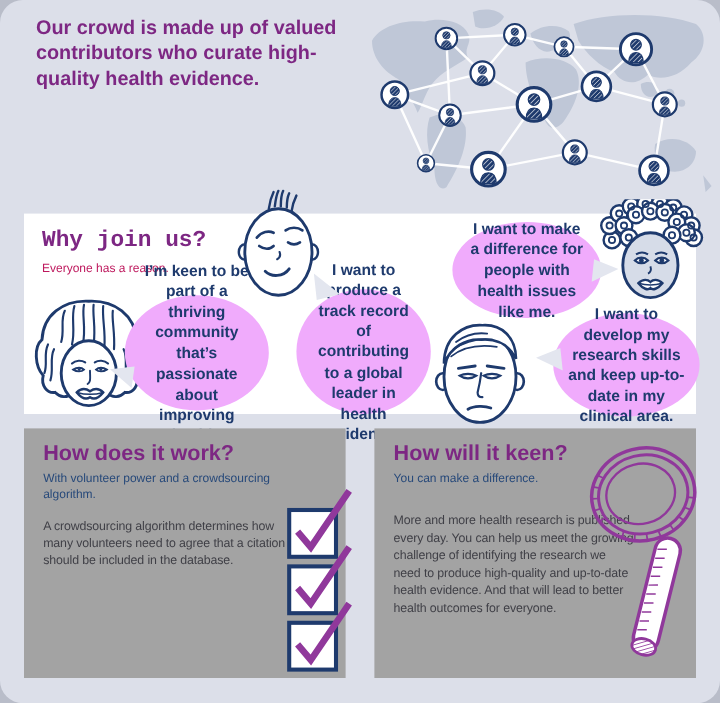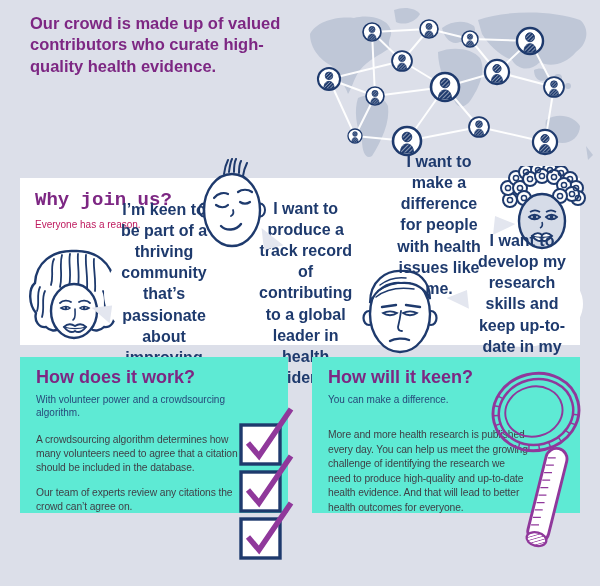--- a/index.html
+++ b/index.html
@@ -1,40 +1,40 @@
 <!DOCTYPE html>
 <html><head>
 <meta charset="utf-8">
 <style>
   html,body{margin:0;padding:0;}
   body{font-family:"Liberation Sans", sans-serif; background:#b9bdc9;}
   #stage{
     position:relative; width:600px; height:586px; margin:0 auto;
-    background:#dcdfe9; overflow:hidden;
+    background:#dcdfe9; overflow:hidden;border-radius:19px;
   }
   
   .header-text{position:absolute; left:30px; top:13px; width:276px;}
   .headline{
     color:#7d2783; font-size:16.5px; font-weight:bold; line-height:1.3;
     margin:0 0 9px 0;
   }
   .subheadline{
     color:#27497a; font-size:16.5px; font-weight:normal; line-height:1.3; margin:0;
   }
   .map-wrap{position:absolute; left:302px; top:4px; width:294px; height:164px;}
   
   .why-box{position:absolute; left:20px; top:178px; width:560px; height:167px; background:#ffffff;}
   .why-title{position:absolute; left:15px; top:11px; margin:0; color:#7d2783; font-size:19px; font-weight:bold;font-family:Liberation Mono, monospace;}
   .why-subtitle{position:absolute; left:15px; top:41px; margin:0; color:#be185d; font-size:10px;}
   
   .face{position:absolute;}
   .bubble{
-    position:absolute; background:#ffffff; border-radius:50%;
+    position:absolute; background:#f0abfc; border-radius:50%;
     display:flex; align-items:center; justify-content:flex-start;
-    text-align:center; color:#1e3a6d; font-size:16px; font-weight:bold;
+    text-align:center; color:#1e3a6d; font-size:13px; font-weight:bold;
     line-height:1.32; padding:4px 12px; box-sizing:border-box;
   }
   .bubble::after{content:""; position:absolute; width:0; height:0;}
   .bubble.tail-left-low::after{
     left:-13px; bottom:20px;
     border-right:20px solid #e3e6ef; border-top:5px solid transparent; border-bottom:13px solid transparent;
     transform:rotate(8deg);
   }
   .bubble.tail-up::after{
     top:-15px; left:14px;
@@ -45,21 +45,21 @@
     right:-14px; top:32px;
     border-left:21px solid #e3e6ef; border-top:6px solid transparent; border-bottom:13px solid transparent;
     transform:rotate(6deg);
   }
   .bubble.tail-left-mid::after{
     left:-14px; top:30px;
     border-right:21px solid #e3e6ef; border-top:6px solid transparent; border-bottom:13px solid transparent;
     transform:rotate(-6deg);
   }
   
-  .card{position:absolute; top:357px; width:268px; height:156px; background:#5eead4;}
+  .card{position:absolute; top:357px; width:268px; height:208px; background:#a3a3a3;}
   #card-left{left:20px;}
   #card-right{left:312px;}
   .card h2{position:absolute; left:16px; top:10px; margin:0; color:#7d2783; font-size:18px; font-weight:bold;}
   .card .card-sub{position:absolute; left:16px; top:37px; margin:0; color:#27497a; font-size:10px; line-height:1.28;}
   #works-paras{position:absolute; left:16px; top:76px; width:205px;}
   #works-paras p{margin:0 0 10px 0; color:#3f3f46; font-size:10.3px; line-height:1.38; letter-spacing:-0.1px;}
   #help-para{position:absolute; left:16px; top:71px; width:200px; margin:0; color:#3f3f46; font-size:10.3px; line-height:1.42; letter-spacing:-0.1px;}
   .checkbox{position:absolute; left:218px; width:60px; height:64px;}
   #cb1{top:46px;} #cb2{top:93px;} #cb3{top:140px;}
   .magnifier{position:absolute; left:488px; top:356px; width:96px; height:208px;}
@@ -293,21 +293,20 @@
   </div>
   <div class="bubble tail-left-mid" style="left:461px; top:261px; width:122px; height:86px;">
     <span>I want to develop my research skills and keep up-to-date in my clinical area.</span>
   </div>
 
   <div class="card" id="card-left">
     <h2>How does it work?</h2>
     <p class="card-sub" style="width:205px;">With volunteer power and a crowdsourcing algorithm.</p>
     <div id="works-paras">
       <p>A crowdsourcing algorithm determines how many volunteers need to agree that a citation should be included in the database.</p>
-      <p>Our team of experts review any citations the crowd can’t agree on.</p>
     </div>
     <svg class="checkbox" id="cb1" viewBox="0 0 60 64">
       <rect x="3" y="22" width="39" height="39" fill="#ffffff" stroke="#1e3a6d" stroke-width="3.4"></rect>
       <path d="M10,40 L21,53 L53,6" stroke="#90389b" stroke-width="5.5" fill="none"></path>
     </svg>
     <svg class="checkbox" id="cb2" viewBox="0 0 60 64">
       <rect x="3" y="22" width="39" height="39" fill="#ffffff" stroke="#1e3a6d" stroke-width="3.4"></rect>
       <path d="M10,40 L21,53 L53,6" stroke="#90389b" stroke-width="5.5" fill="none"></path>
     </svg>
     <svg class="checkbox" id="cb3" viewBox="0 0 60 64">

